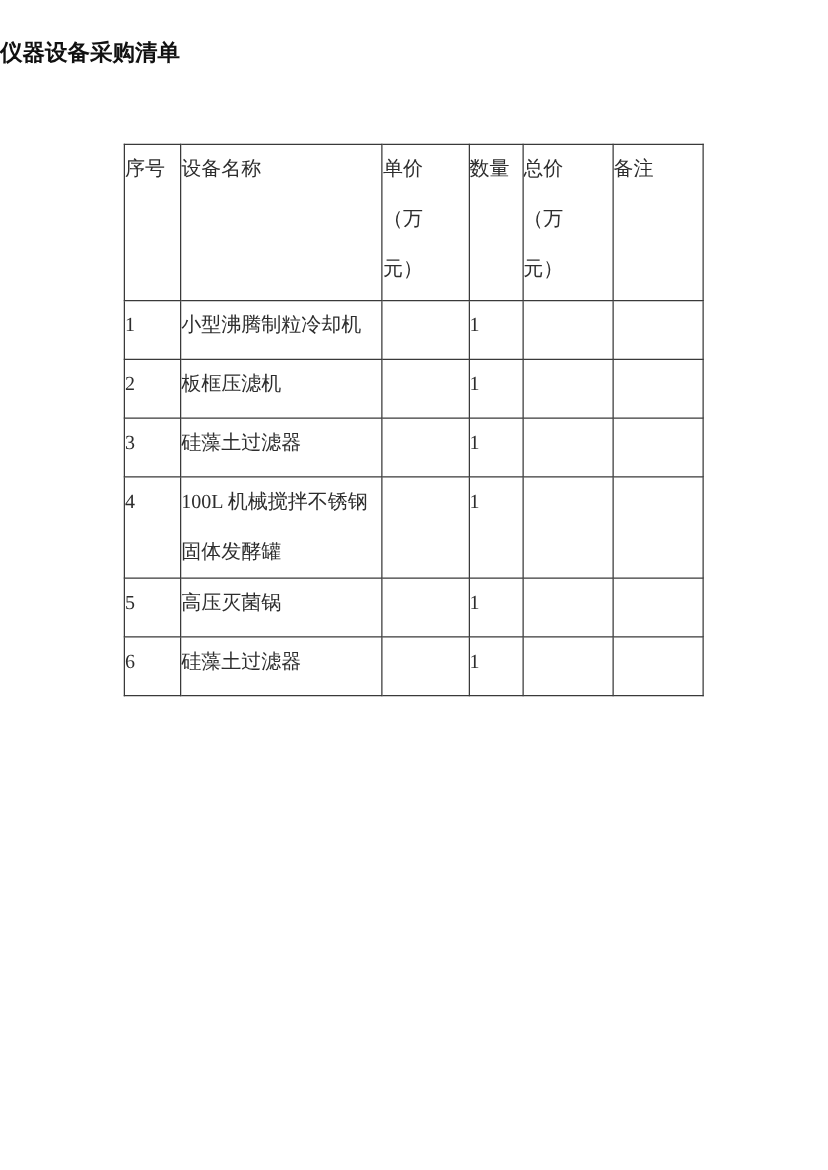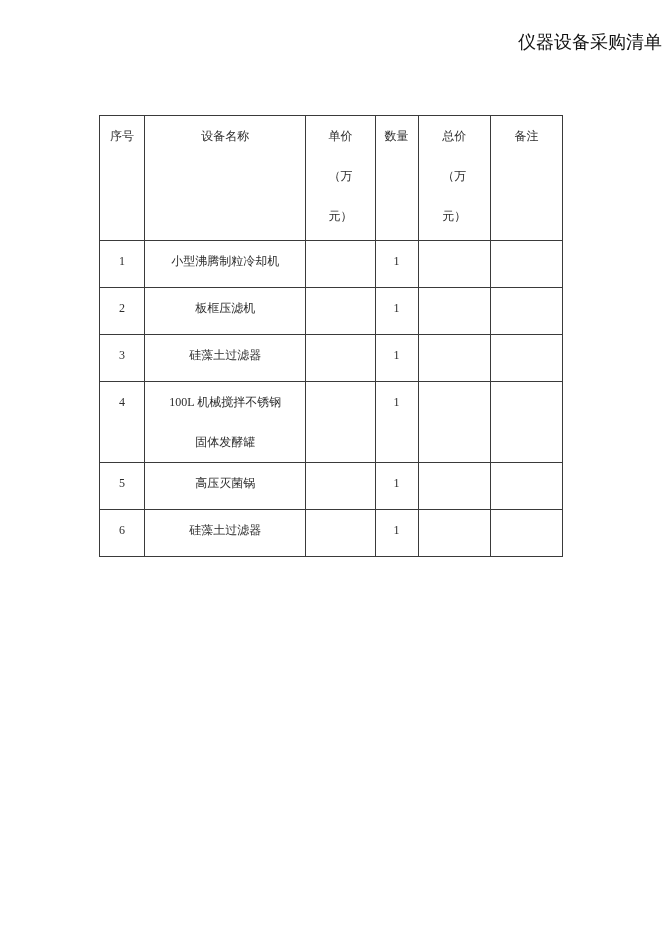--- a/index.html
+++ b/index.html
@@ -20,40 +20,40 @@
   .attachment-label {
     margin: 126px 0 0 100px;
     font-family: "Liberation Sans", "DejaVu Sans", sans-serif;
     font-weight: bold;
     font-size: 16px;
     line-height: 22px;
     color: #1f1f1f;
   }
   .doc-title {
     margin-top: 30px;
-    text-align: right;
+    text-align: left;
     font-family: "Liberation Sans", "DejaVu Sans", sans-serif;
-    font-weight: normal;
+    font-weight: bold;
     font-size: 18px;
     line-height: 24px;
     color: #111111;
   }
   table.procurement {
     margin: 61px auto 0 auto;
     border-collapse: collapse;
     table-layout: fixed;
     width: 464px;
   }
   table.procurement th,
   table.procurement td {
     border: 1px solid #3a3a3a;
     vertical-align: top;
-    text-align: center;
+    text-align: left;
     font-weight: normal;
-    font-size: 12px;
+    font-size: 16px;
     line-height: 40px;
     white-space: pre-line;
     padding: 0;
     overflow: hidden;
     color: #2d2d2d;
     margin-left: 45px;
   }
   tr.header-row  { height: 125px; }
   tr.body-row    { height: 47px; }
   tr.body-row-tall { height: 80px; }

